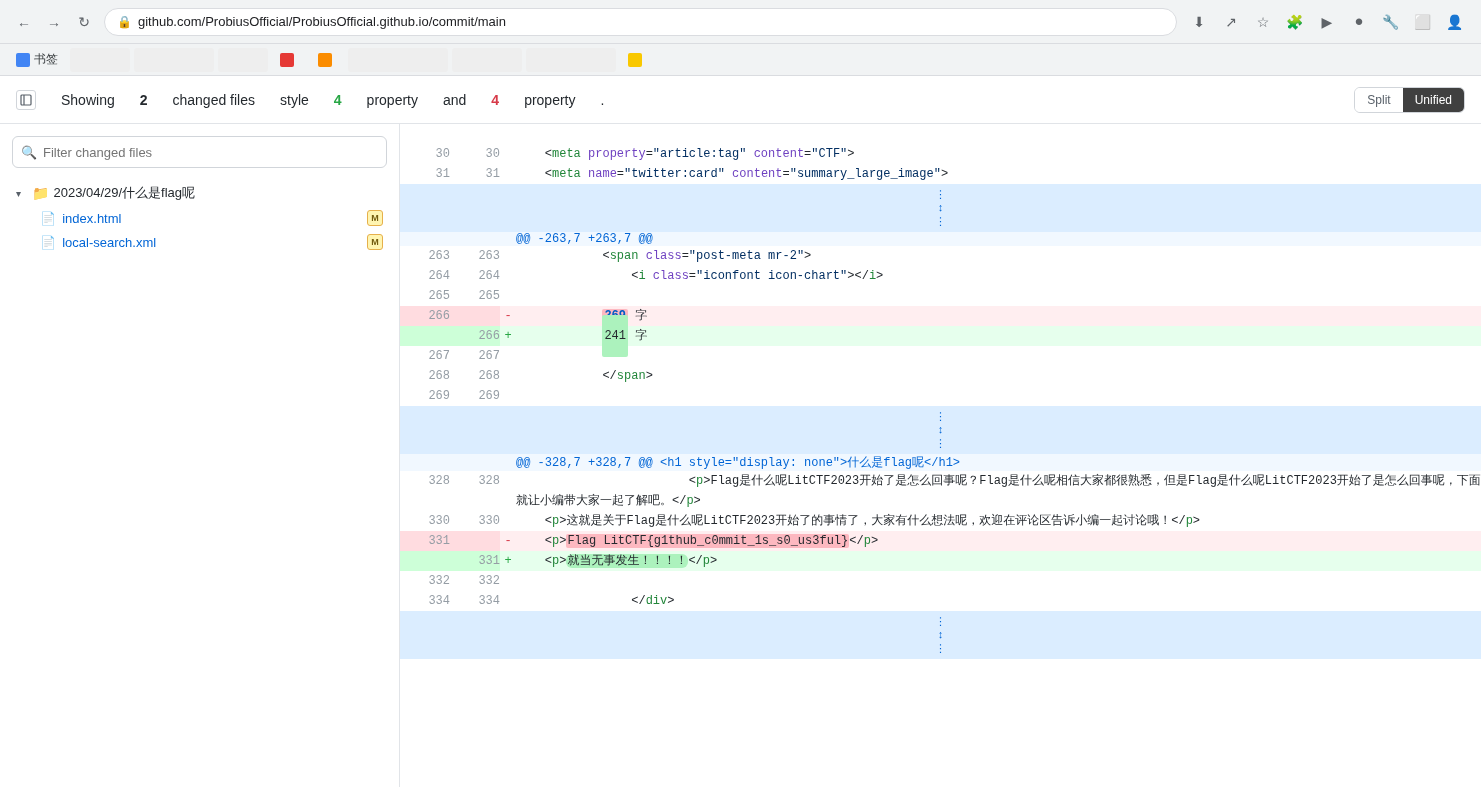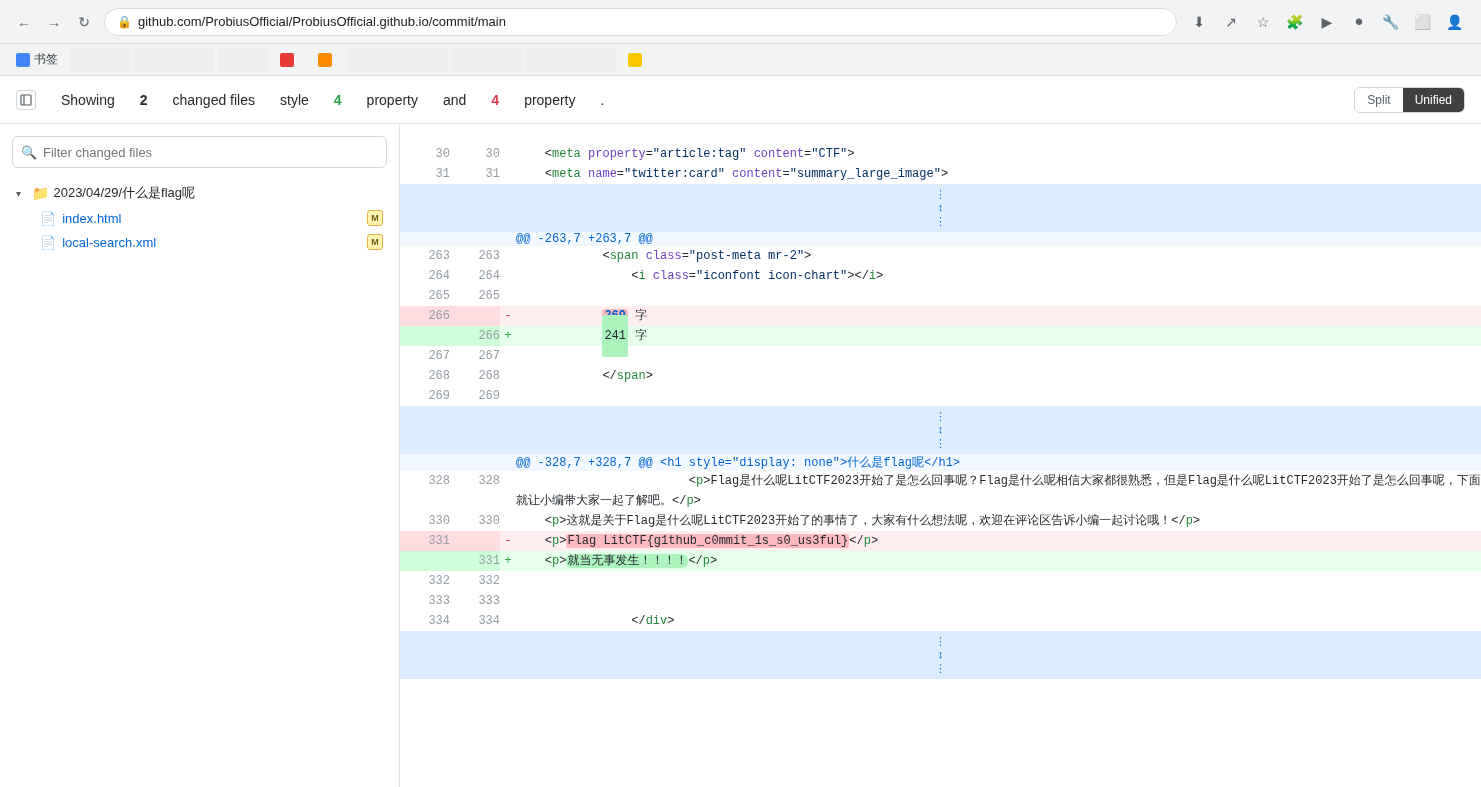--- a/index.html
+++ b/index.html
@@ -512,26 +512,20 @@
             <td class="line-code" style="background:#e6ffed;">    &lt;<span class="tag">p</span>&gt;<span style="background:#acf2bd; border-radius:6px; padding:0 1px;">就当无事发生！！！！</span>&lt;/<span class="tag">p</span>&gt;</td>
           </tr>
 
           <tr class="row-normal">
             <td class="line-num">332</td>
             <td class="line-num">332</td>
             <td class="line-sign"></td>
             <td class="line-code"></td>
           </tr>
           <tr class="row-normal">
-            <td class="line-num">333</td>
-            <td class="line-num">333</td>
-            <td class="line-sign"></td>
-            <td class="line-code"></td>
-          </tr>
-          <tr class="row-normal">
             <td class="line-num">334</td>
             <td class="line-num">334</td>
             <td class="line-sign"></td>
             <td class="line-code">                &lt;/<span class="tag">div</span>&gt;</td>
           </tr>
 
           <tr class="expand-trigger-row">
             <td colspan="4" style="background:#dbedff; text-align:center; padding:4px 0; cursor:pointer;">
               <span style="display:inline-flex;flex-direction:column;align-items:center;gap:1px;color:#0366d6;font-size:11px;">
                 <span>⋮</span>

